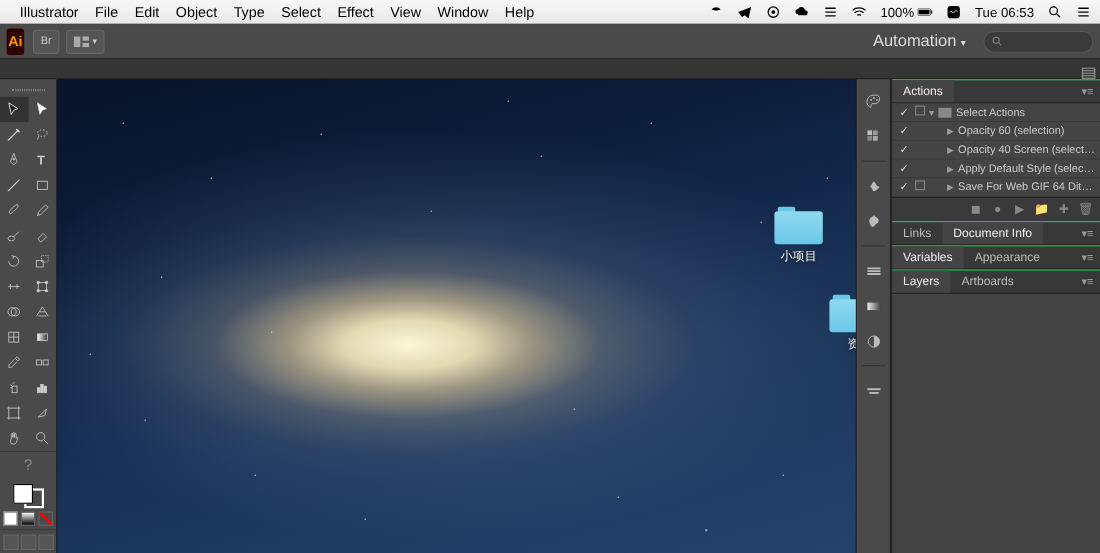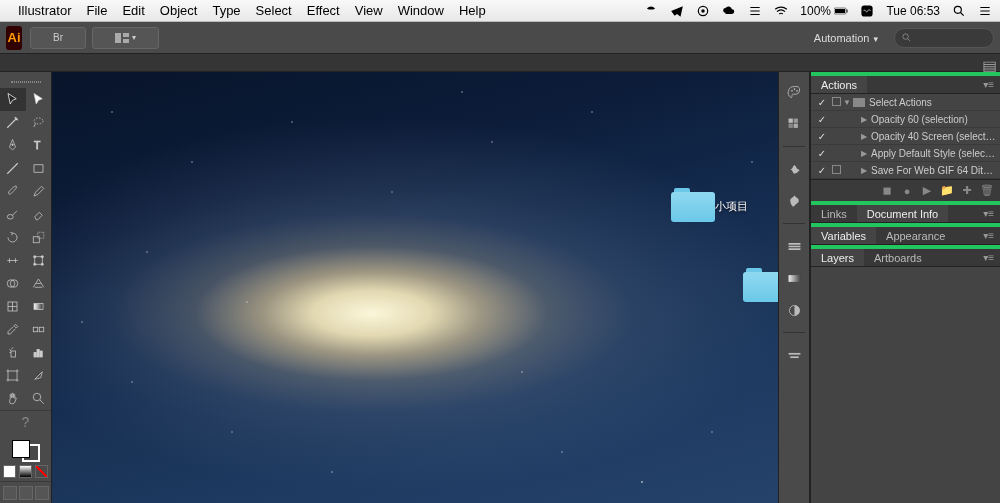--- a/index.html
+++ b/index.html
@@ -6,23 +6,23 @@
 body{width:1000px;height:503px;overflow:hidden;background:#2a2a2a;position:relative}
 .menubar{height:22px;background:linear-gradient(#f8f8f8,#e8e8e8);display:flex;align-items:center;font-size:13px;color:#000;padding:0 8px;border-bottom:1px solid #bbb}
 .menubar .apple{font-size:14px;margin-right:10px}
 .menubar .item{margin-right:15px;cursor:default}
 .menubar .app-name{font-weight:400}
 .menubar .spacer{flex:1}
 .menubar .right-item{margin-left:12px;font-size:12px;display:flex;align-items:center}
 .menubar svg{width:14px;height:14px}
 .app-chrome{height:32px;background:#4a4a4a;display:flex;align-items:center;padding:0 6px;border-bottom:1px solid #222}
 .ai-logo{width:16px;height:24px;background:#310000;color:#ff9a00;font-weight:bold;font-size:13px;display:flex;align-items:center;justify-content:center;border-radius:3px;margin-right:8px}
-.chrome-btn{height:22px;padding:0 22px;background:#555;border:1px solid #666;border-radius:3px;margin-right:6px;display:flex;align-items:center;font-size:10px;color:#ccc}
+.chrome-btn{height:22px;padding:0 6px;background:#555;border:1px solid #666;border-radius:3px;margin-right:6px;display:flex;align-items:center;font-size:10px;color:#ccc}
 .chrome-spacer{flex:1}
-.automation{color:#ddd;font-size:11px;padding:4px 10px;margin-right:6px}
+.automation{color:#ddd;font-size:15px;padding:4px 10px;margin-right:6px}
 .automation::after{content:"▾";margin-left:4px;font-size:9px}
 .search-box{width:100px;height:20px;background:#3a3a3a;border:1px solid #555;border-radius:10px;display:flex;align-items:center;padding:0 6px}
 .search-box svg{width:11px;height:11px;fill:#888}
 .control-bar{height:18px;background:#353535;border-bottom:1px solid #222;display:flex;justify-content:flex-end;align-items:center;padding:0 6px}
 .control-bar .menu-icon{width:12px;height:12px;color:#999}
 .workspace{position:absolute;top:72px;left:0;right:0;bottom:0;display:flex}
 .tools-outer{width:52px;background:#4a4a4a;border-right:1px solid #222;padding-top:6px}
 .tools-grip{height:8px;display:flex;justify-content:center;align-items:center;margin-bottom:2px}
 .tools-grip span{width:30px;height:2px;border-top:1px dotted #888;border-bottom:1px dotted #888}
 .tools-grid{display:grid;grid-template-columns:1fr 1fr;gap:0}
@@ -60,31 +60,31 @@
  radial-gradient(1px 1px at 180px 360px,#fff,transparent),
  radial-gradient(1px 1px at 280px 400px,#fff,transparent),
  radial-gradient(1px 1px at 510px 380px,#fff,transparent),
  radial-gradient(1.5px 1.5px at 590px 410px,#fff,transparent),
  radial-gradient(1px 1px at 660px 360px,#fff,transparent),
  radial-gradient(1px 1px at 700px 90px,#fff,transparent),
  radial-gradient(1px 1px at 30px 250px,#fff,transparent),
  radial-gradient(1px 1px at 410px 20px,#fff,transparent),
  radial-gradient(1px 1px at 470px 300px,#fff,transparent);
  background-repeat:no-repeat;opacity:0.85}
-.desktop-folder{position:absolute;display:flex;align-items:center;cursor:pointer}
+.desktop-folder{position:absolute;display:flex;flex-direction:column;align-items:center;cursor:pointer}
 .folder-ico{width:44px;height:34px;position:relative}
 .folder-ico::before{content:"";position:absolute;top:0;left:3px;width:16px;height:6px;background:#6bc8e8;border-radius:2px 2px 0 0}
 .folder-ico::after{content:"";position:absolute;top:4px;left:0;right:0;bottom:0;background:linear-gradient(#8fd9f0,#6bc8e8);border-radius:3px}
 .folder-label{margin-top:3px;font-size:11px;color:#fff;text-shadow:0 1px 2px rgba(0,0,0,0.8)}
 .dock-col{width:32px;background:#4a4a4a;border-left:1px solid #222;border-right:1px solid #222;display:flex;flex-direction:column;align-items:center;padding-top:8px;gap:8px}
 .dock-btn{width:24px;height:24px;display:flex;align-items:center;justify-content:center;color:#bbb;cursor:pointer}
 .dock-btn svg{width:17px;height:17px;fill:#bbb}
 .dock-sep{width:22px;height:1px;background:#333;margin:2px 0}
 .panels{width:190px;background:#444;display:flex;flex-direction:column;border-left:1px solid #222}
-.panel-header{height:22px;background:#383838;display:flex;align-items:center;border-bottom:1px solid #222;border-top:4px solid #22c55e}
+.panel-header{height:22px;background:#383838;display:flex;align-items:center;border-bottom:1px solid #222;border-top:1px solid #22c55e}
 .panel-tab{padding:0 10px;height:100%;display:flex;align-items:center;font-size:11px;color:#bbb;cursor:pointer}
 .panel-tab.active{background:#444;color:#eee;font-weight:500}
 .panel-menu{margin-left:auto;padding:0 6px;color:#999;font-size:10px}
 .actions-body{background:#444;font-size:10px;color:#ccc}
 .action-row{height:17px;display:flex;align-items:center;border-bottom:1px solid #3a3a3a;padding:0 4px}
 .action-row .chk{width:14px;text-align:center;color:#ddd;flex-shrink:0}
 .action-row .mode{width:14px;text-align:center;flex-shrink:0}
 .action-row .mode-box{width:9px;height:9px;border:1px solid #888;display:inline-block}
 .action-row .tree{flex:1;display:flex;align-items:center;overflow:hidden;white-space:nowrap}
 .action-row .disc{width:10px;color:#999;font-size:8px;flex-shrink:0}

